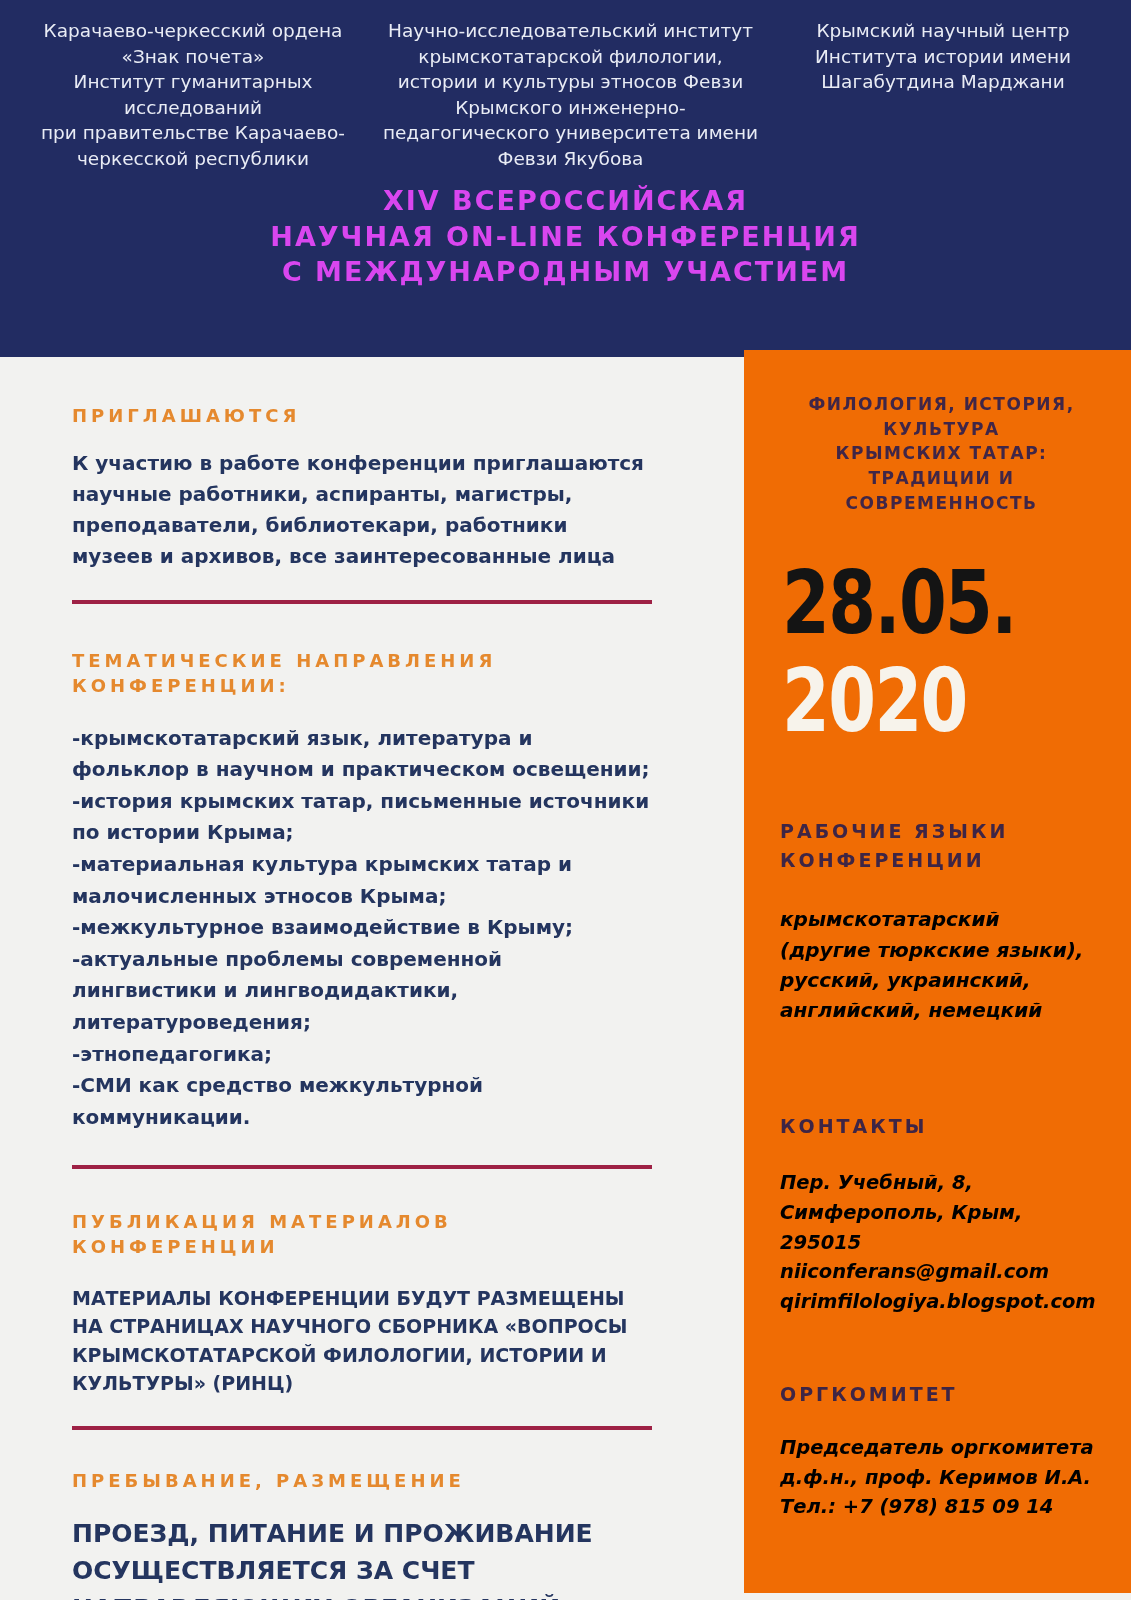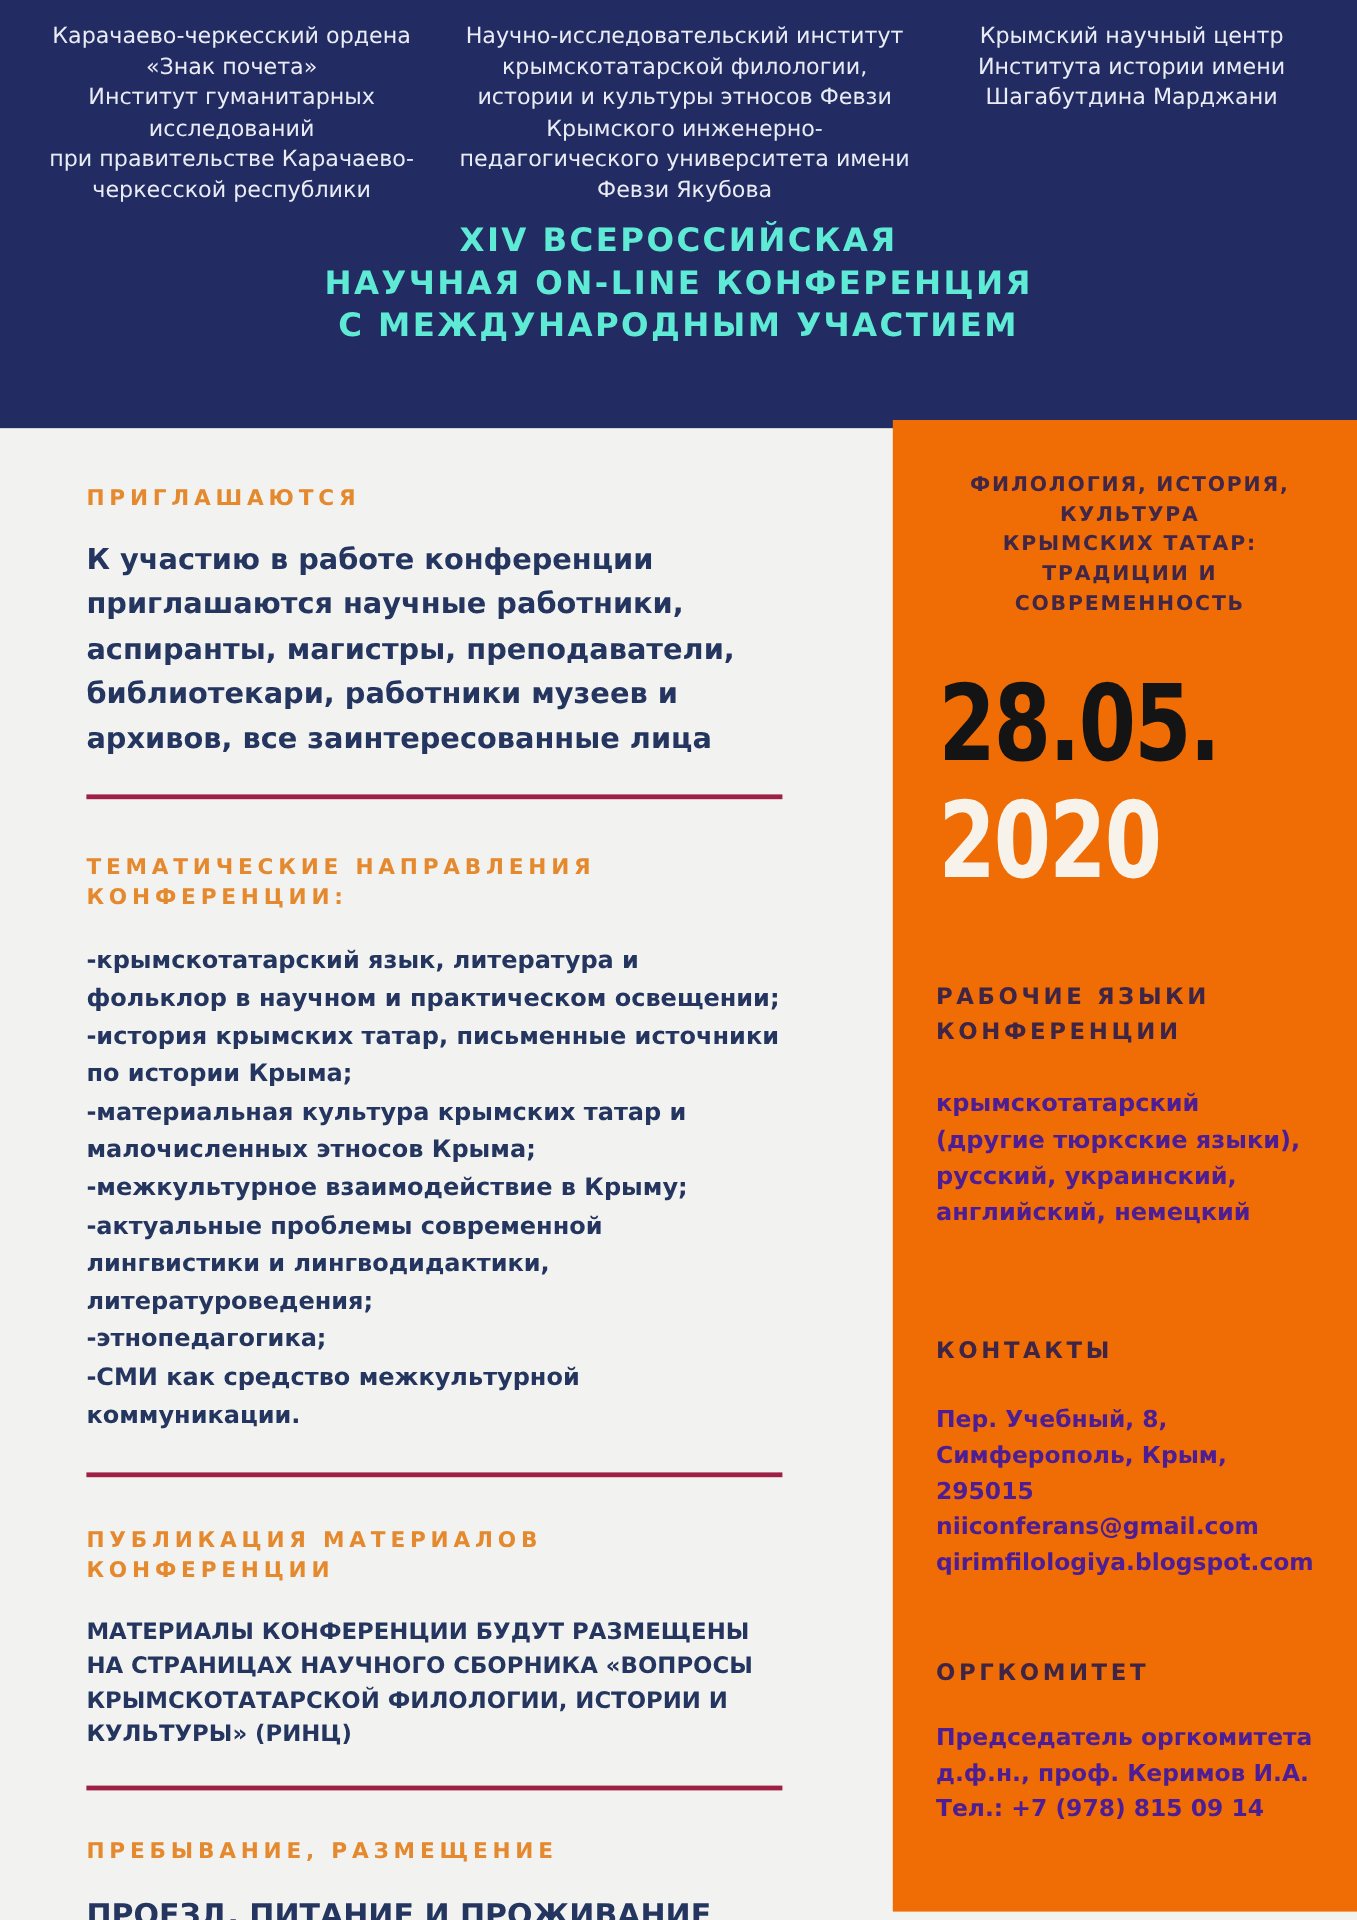--- a/index.html
+++ b/index.html
@@ -17,40 +17,40 @@
     background:#222c62;color:#eef0f7;
     box-sizing:border-box;padding-top:18px;
   }
   .orgs{display:flex;justify-content:space-between;padding:0 28px;}
   .org{font-size:18.5px;line-height:1.38;text-align:center;color:#e9ecf5;}
   .org-left{width:330px;}
   .org-center{width:410px;}
   .org-right{width:320px;}
   .conf-title{
     margin-top:12px;text-align:center;font-weight:bold;
-    font-size:27px;letter-spacing:2px;line-height:1.32;color:#5eead4;
+    font-size:27px;letter-spacing:2px;line-height:1.32;color:#d946ef;
   }
   
   .left-col{
     position:absolute;top:357px;left:0;width:744px;height:1243px;
     box-sizing:border-box;padding:46px 92px 0 72px;
     background:#f2f2f0;
   }
   .right-col{
     position:absolute;top:350px;left:744px;width:387px;height:1243px;
     box-sizing:border-box;padding:42px 28px 0 36px;
     background:#f06c04;
   }
   
   .sec-heading{
     color:#e5892e;font-weight:bold;font-size:18px;
     letter-spacing:4px;line-height:1.4;
   }
   .body-text{
-    color:#24355f;font-weight:bold;font-size:24px;line-height:1.55;
+    color:#24355f;font-weight:bold;font-size:20px;line-height:1.55;
   }
   .divider{height:4px;background:#9e2145;border:0;margin:0;width:100%;}
   .inv-body{margin-top:20px;}
   .div-1{margin-top:28px;}
   .topics-heading{margin-top:44px;}
   .topics-list{margin-top:24px;}
   .topic-item{color:#24355f;font-weight:bold;font-size:20px;line-height:1.58;}
   .div-2{margin-top:32px;}
   .pub-heading{margin-top:40px;}
   .pub-body{margin-top:24px;font-size:19px;line-height:1.5;}
@@ -69,21 +69,21 @@
     letter-spacing:-2px;white-space:nowrap;
   }
   .date-day{color:#141414;}
   .date-year{color:#f7f3eb;margin-top:10px;}
   .orange-heading{
     color:#3e2545;font-weight:bold;font-size:19px;
     letter-spacing:3px;line-height:1.5;
   }
   .lang-heading{margin-top:72px;}
   .orange-body{
-    color:#4c1d95;font-weight:bold;font-size:20px;line-height:1.52;
+    color:#000000;font-weight:bold;font-size:20px;line-height:1.52;font-style:italic;
   }
   .lang-body{margin-top:30px;}
   .contacts-heading{margin-top:86px;}
   .contacts-body{margin-top:28px;font-size:19.5px;}
   .orgcom-heading{margin-top:64px;}
   .orgcom-body{margin-top:24px;font-size:19.5px;}
 </style>
 </head>
 <body>
 

